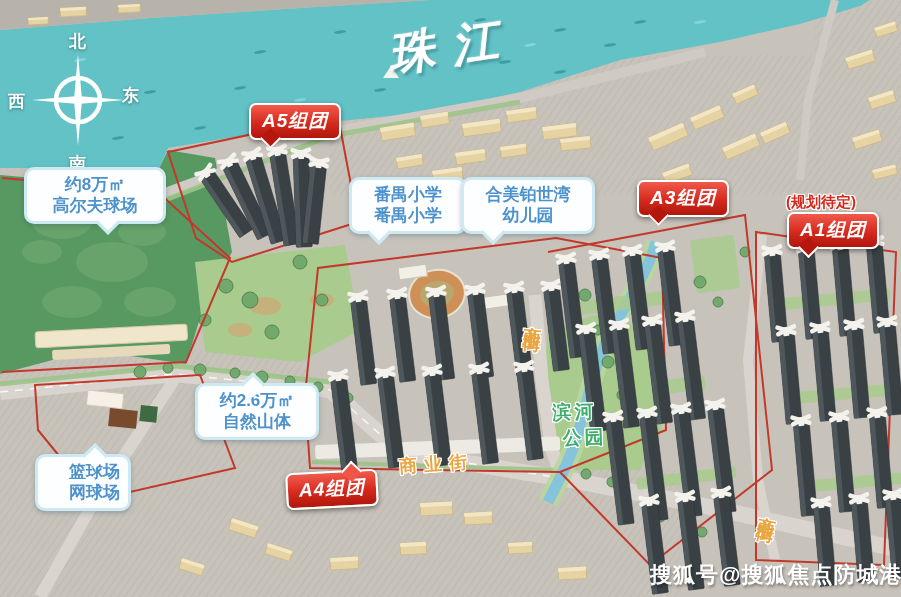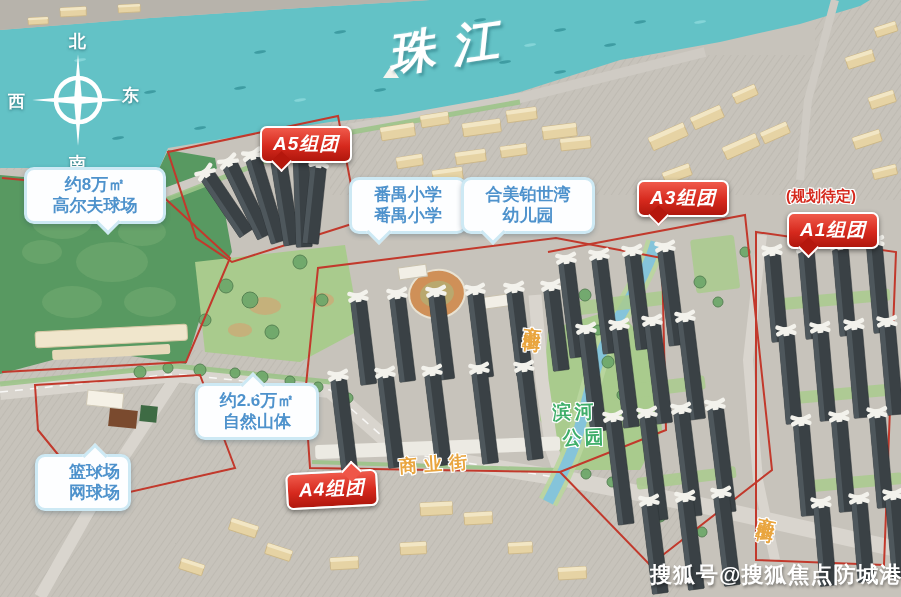--- a/index.html
+++ b/index.html
@@ -694,37 +694,37 @@
       <circle cx="72" cy="72" r="22" fill="none" stroke="#fff" stroke-width="4.5"></circle>
       <polygon points="72,26 76,72 72,118 68,72" fill="#fff"></polygon>
       <polygon points="26,72 72,68 118,72 72,76" fill="#fff"></polygon>
     </svg>
     <span style="left:63px;top:2px;">北</span>
     <span style="left:63px;top:124px;">南</span>
     <span style="left:2px;top:62px;">西</span>
     <span style="left:116px;top:56px;">东</span>
   </div>
 
-  <div class="ov badge" style="left:260px;top:103px;margin-top:23px;">
+  <div class="ov badge" style="left:249px;top:103px;">
     <span>A5组团</span>
     <span class="btail down" style="left:12px;"></span>
   </div>
   <div class="ov badge" style="left:637px;top:180px;">
     <span>A3组团</span>
     <span class="btail down" style="left:12px;"></span>
   </div>
   <div class="ov badge" style="left:787px;top:212px;text-align:right;">
     <span>A1组团</span>
     <span class="btail down" style="left:12px;"></span>
   </div>
   <div class="ov badge" style="left:286px;top:471px;transform:rotate(-3deg);">
     <span>A4组团</span>
     <span class="btail up" style="right:16px;"></span>
   </div>
-  <div class="ov outl plannote" style="left:786px;top:187px;">(规划待定)</div>
+  <div class="ov outl plannote" style="left:786px;top:193px;">(规划待定)</div>
 
   <div class="ov bubble" style="left:24px;top:167px;width:120px;">
     <b>约8万㎡</b>
     <b>高尔夫球场</b>
     <span class="tail down" style="left:72px;"></span>
   </div>
   <div class="ov bubble" style="left:349px;top:177px;width:96px;">
     <b>番禺小学</b>
     <b>番禺小学</b>
     <span class="tail down" style="left:18px;"></span>

